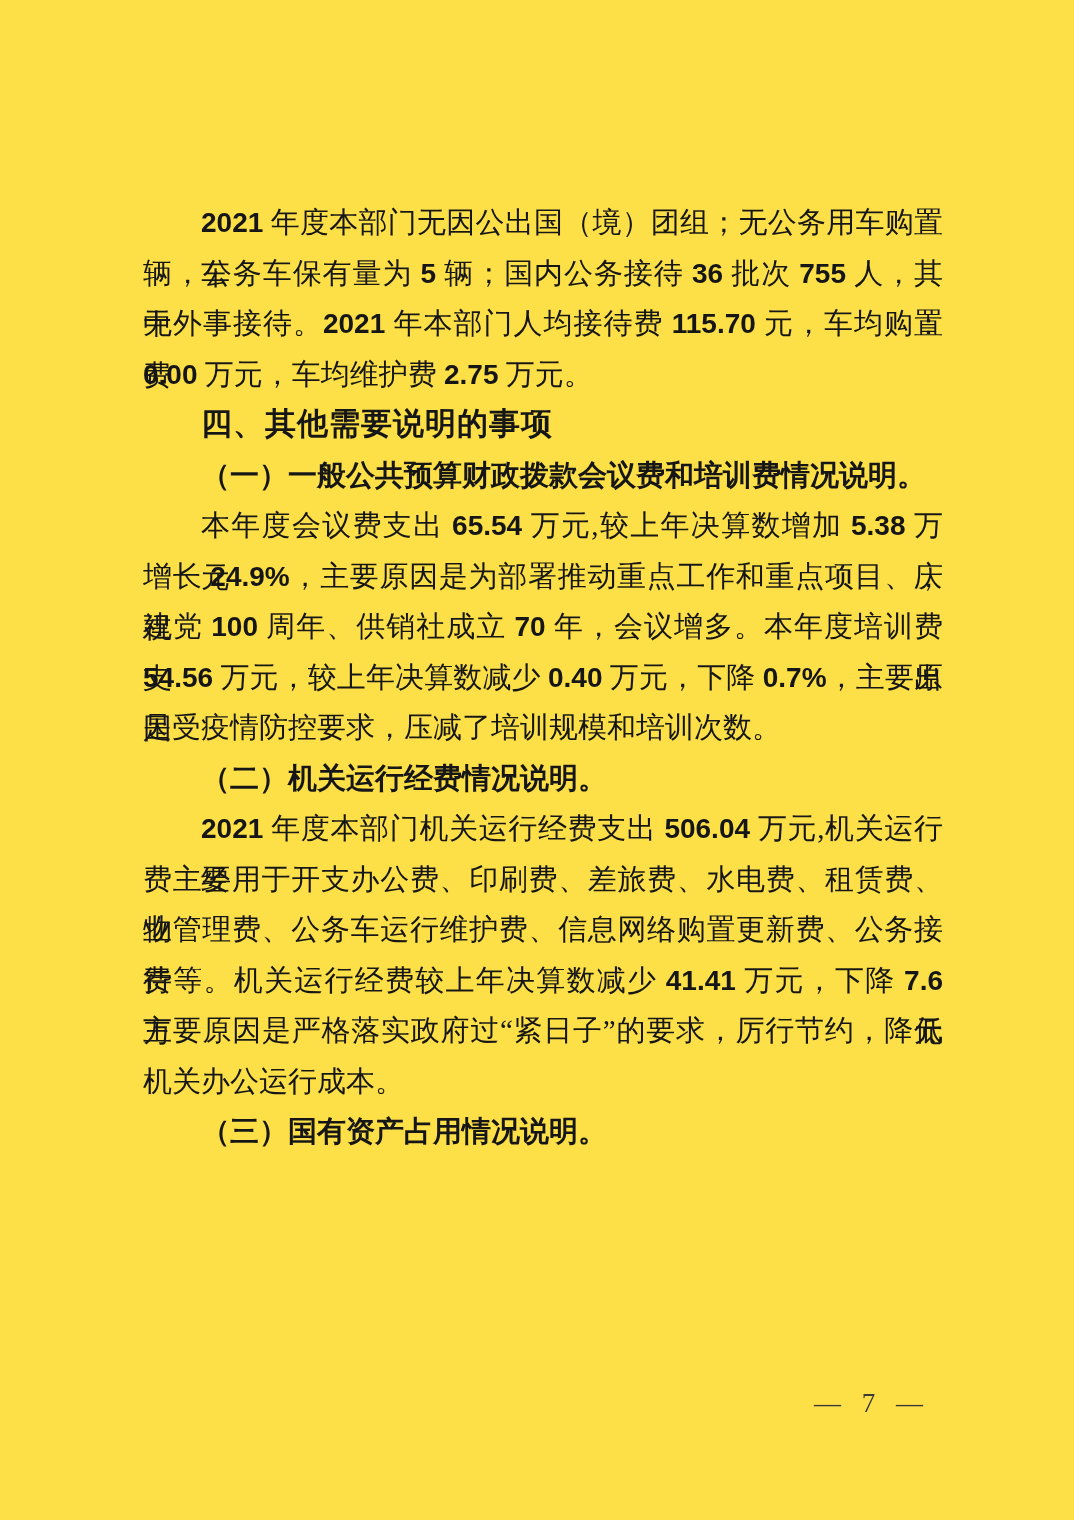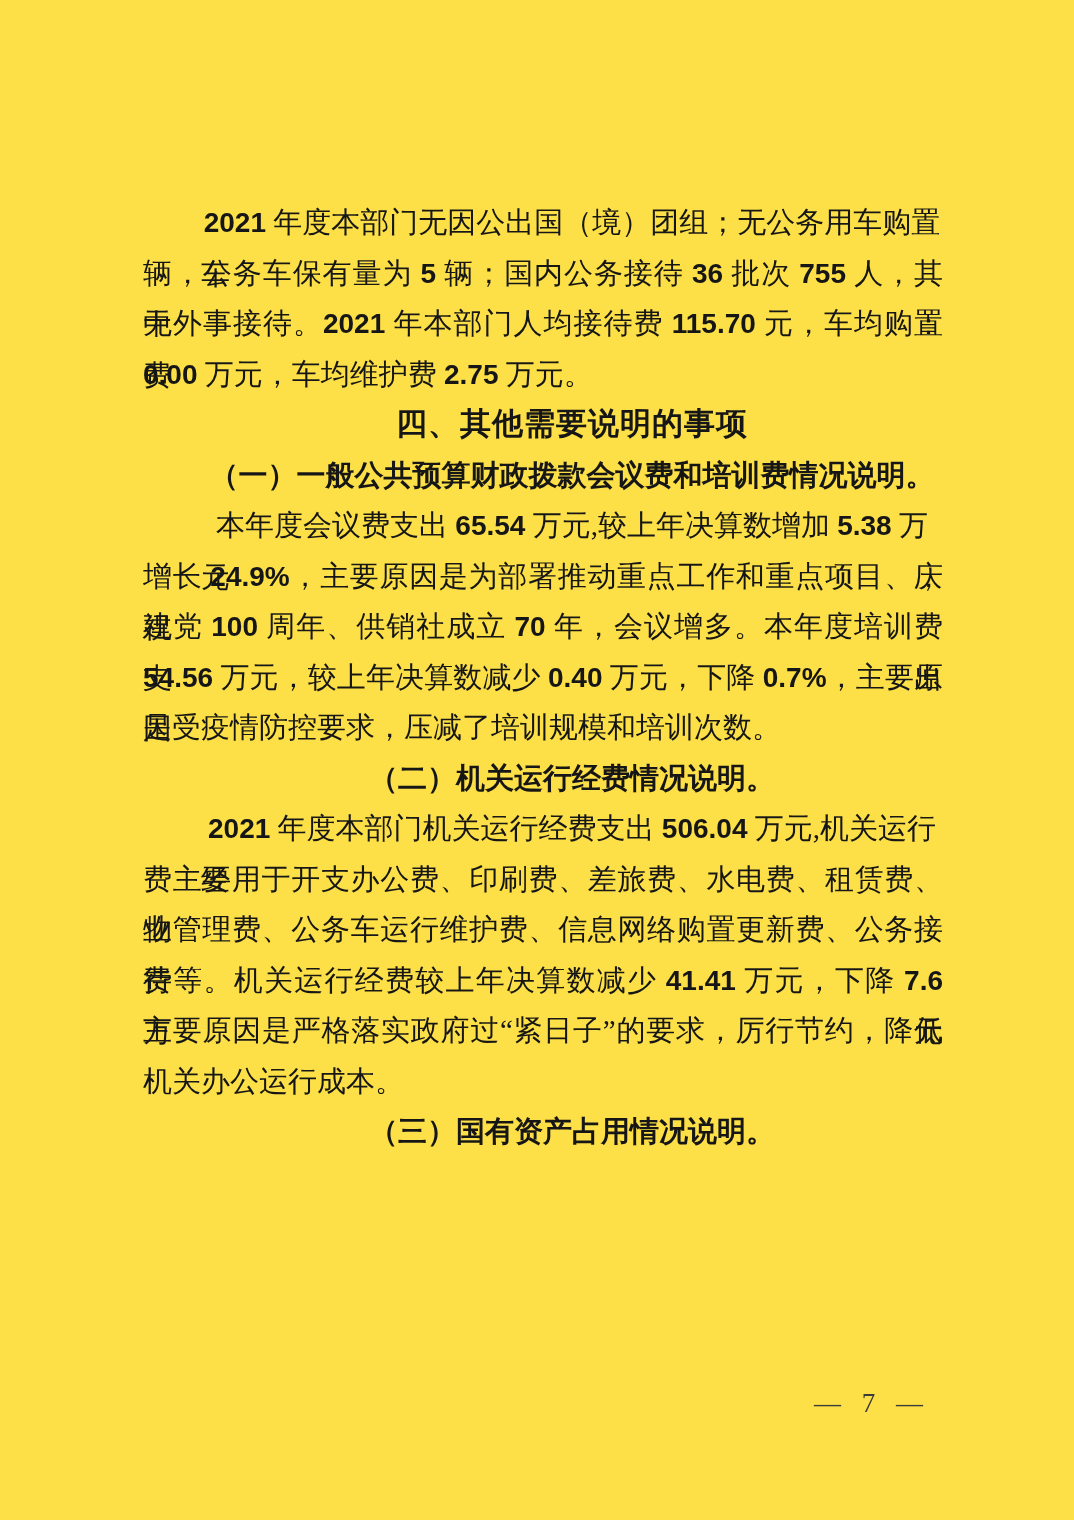--- a/index.html
+++ b/index.html
@@ -24,21 +24,21 @@
     font-size: 29px;
     white-space: nowrap;
     text-align: left;
   }
   .line.fill {
     white-space: normal;
     text-align: justify;
     text-align-last: justify;
     text-justify: inter-character;
   }
-  .line.indent { padding-left: 58px; text-align: center; }
+  .line.indent { padding-left: 58px; }
   .line.h1 {
     font-family: "Liberation Sans", "DejaVu Sans", sans-serif;
     font-weight: 700;
     font-size: 31px;
     letter-spacing: 1px;
   }
   .line.h2 { font-weight: 700; }
   .num {
     font-family: "Liberation Sans", "DejaVu Sans", sans-serif;
     font-weight: 700;

